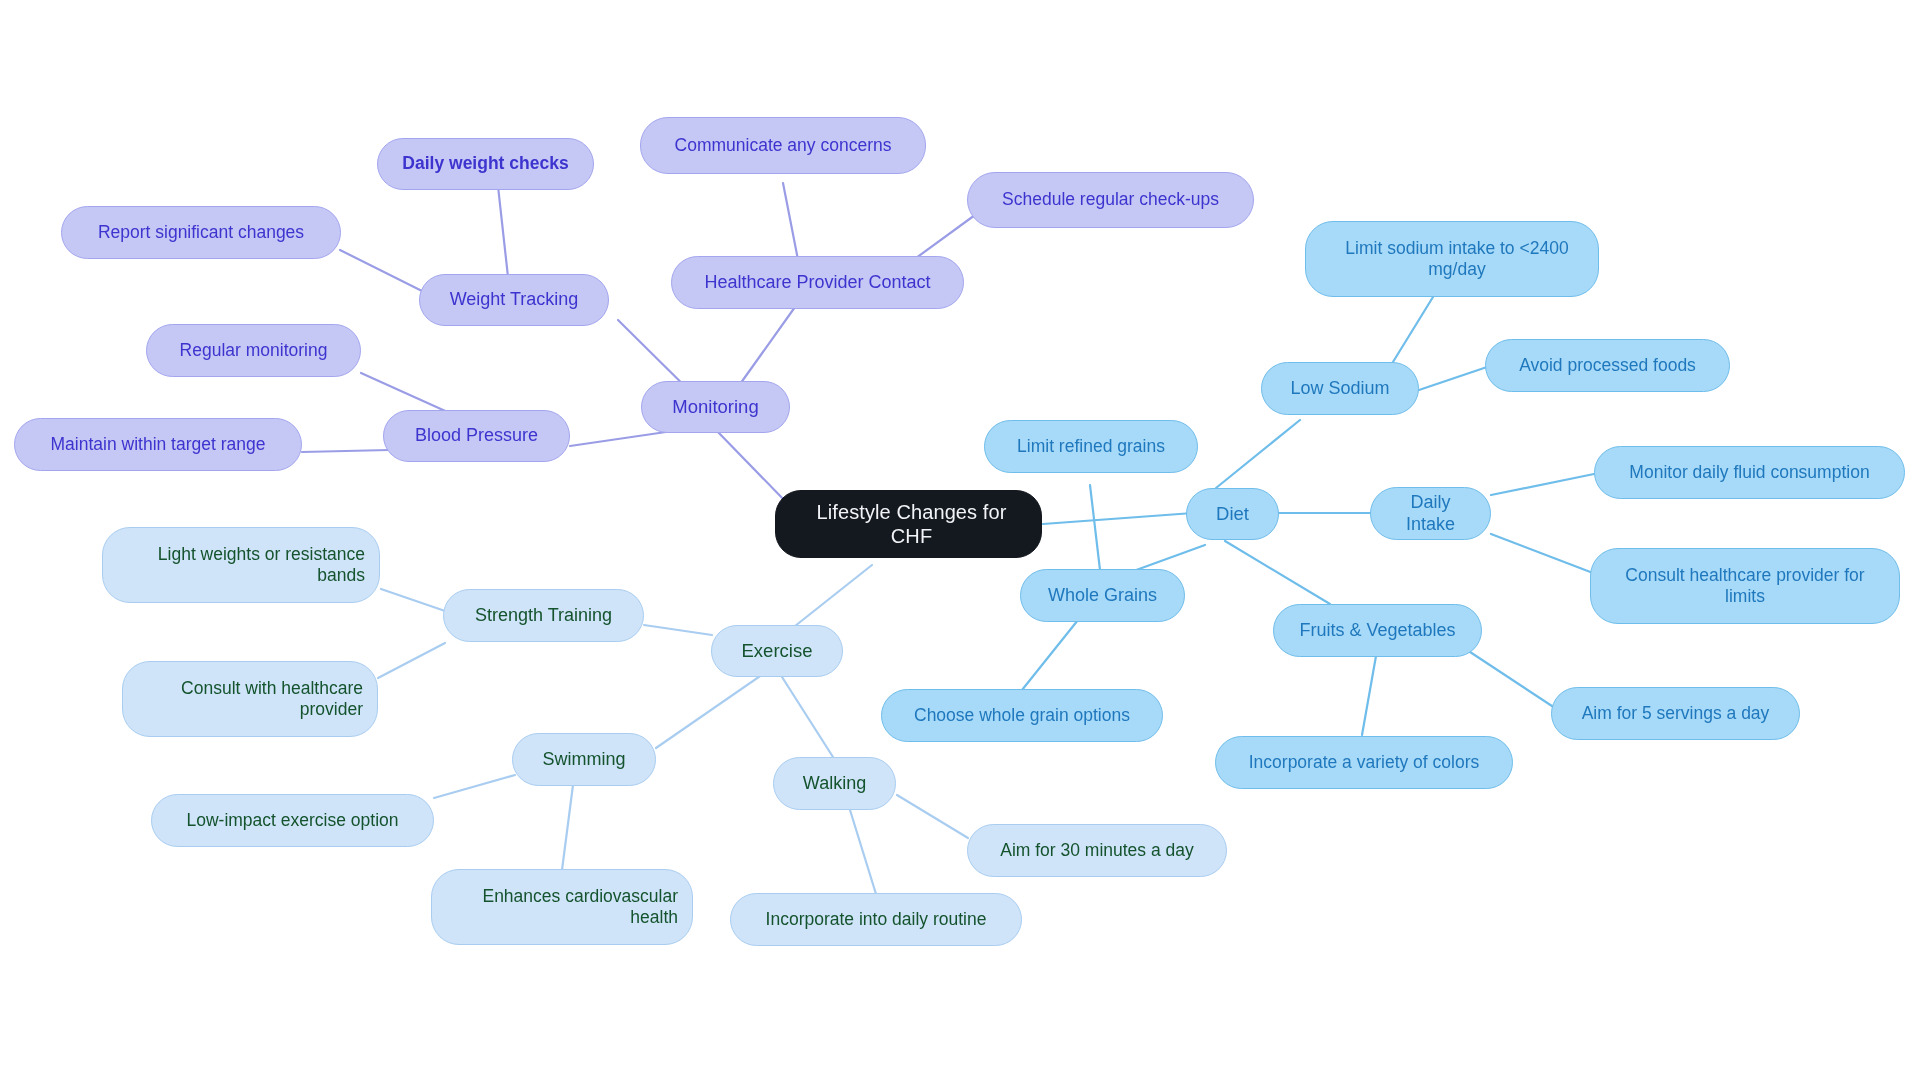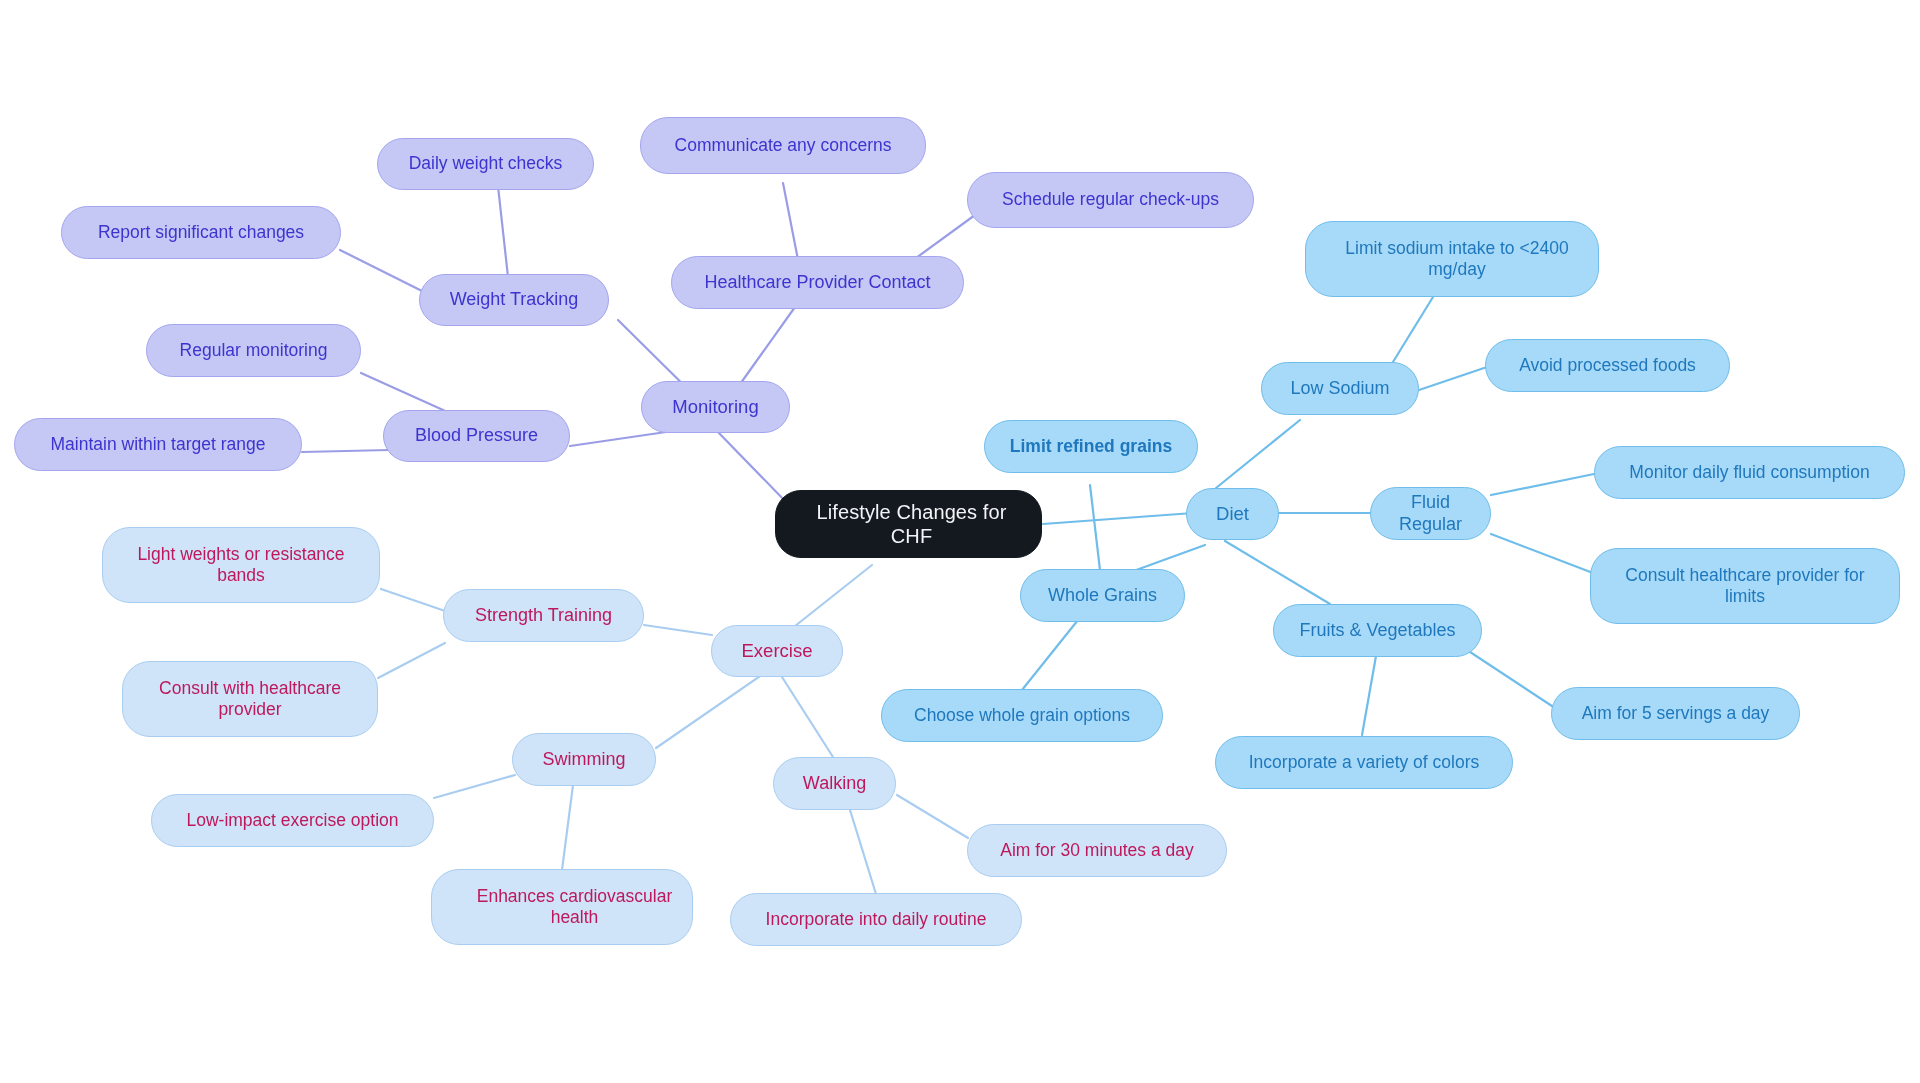--- a/index.html
+++ b/index.html
@@ -52,21 +52,22 @@
     color: #3d34cf;
   }
   .node.sky {
     background: #a7daf8;
     border-color: #6fbdea;
     color: #1f78bd;
   }
   .node.pale {
     background: #cfe4f9;
     border-color: #a9cdf0;
-    color: #be185d;
+    color: #14532d;
+    text-align: right;
   }
   .node.lvl1 { font-size: 18.5px; }
   .node.lvl2 { font-size: 18px; }
   .node.lvl3 { font-size: 17.5px; }
 </style>
 </head>
 <body>
 
 <div id="canvas">
 
@@ -122,21 +123,21 @@
   </div>
 
   <div class="node purple lvl1" style="left:641px; top:381px; width:149px; height:52px;">
     <span>Monitoring</span>
   </div>
 
   <div class="node purple lvl2" style="left:419px; top:274px; width:190px; height:52px;">
     <span>Weight Tracking</span>
   </div>
 
-  <div class="node purple lvl3" style="left:377px; top:138px; width:217px; height:52px;">
+  <div class="node purple lvl3" style="left:377px; top:138px; width:217px; height:52px;font-weight:bold;">
     <span>Daily weight checks</span>
   </div>
 
   <div class="node purple lvl3" style="left:61px; top:206px; width:280px; height:53px;">
     <span>Report significant changes</span>
   </div>
 
   <div class="node purple lvl2" style="left:383px; top:410px; width:187px; height:52px;">
     <span>Blood Pressure</span>
   </div>
@@ -171,21 +172,21 @@
 
   <div class="node sky lvl3" style="left:1305px; top:221px; width:294px; height:76px;padding-left:24px;">
     <span>Limit sodium intake to &lt;2400 mg/day</span>
   </div>
 
   <div class="node sky lvl3" style="left:1485px; top:339px; width:245px; height:53px;">
     <span>Avoid processed foods</span>
   </div>
 
   <div class="node sky lvl2" style="left:1370px; top:487px; width:121px; height:53px;">
-    <span>Fluid Regular</span>
+    <span>Daily Intake</span>
   </div>
 
   <div class="node sky lvl3" style="left:1594px; top:446px; width:311px; height:53px;">
     <span>Monitor daily fluid consumption</span>
   </div>
 
   <div class="node sky lvl3" style="left:1590px; top:548px; width:310px; height:76px;">
     <span>Consult healthcare provider for limits</span>
   </div>
 
@@ -198,21 +199,21 @@
   </div>
 
   <div class="node sky lvl3" style="left:1215px; top:736px; width:298px; height:53px;">
     <span>Incorporate a variety of colors</span>
   </div>
 
   <div class="node sky lvl2" style="left:1020px; top:569px; width:165px; height:53px;">
     <span>Whole Grains</span>
   </div>
 
-  <div class="node sky lvl3" style="left:984px; top:420px; width:214px; height:53px;font-weight:bold;">
+  <div class="node sky lvl3" style="left:984px; top:420px; width:214px; height:53px;">
     <span>Limit refined grains</span>
   </div>
 
   <div class="node sky lvl3" style="left:881px; top:689px; width:282px; height:53px;">
     <span>Choose whole grain options</span>
   </div>
 
   <div class="node pale lvl1" style="left:711px; top:625px; width:132px; height:52px;">
     <span>Exercise</span>
   </div>

